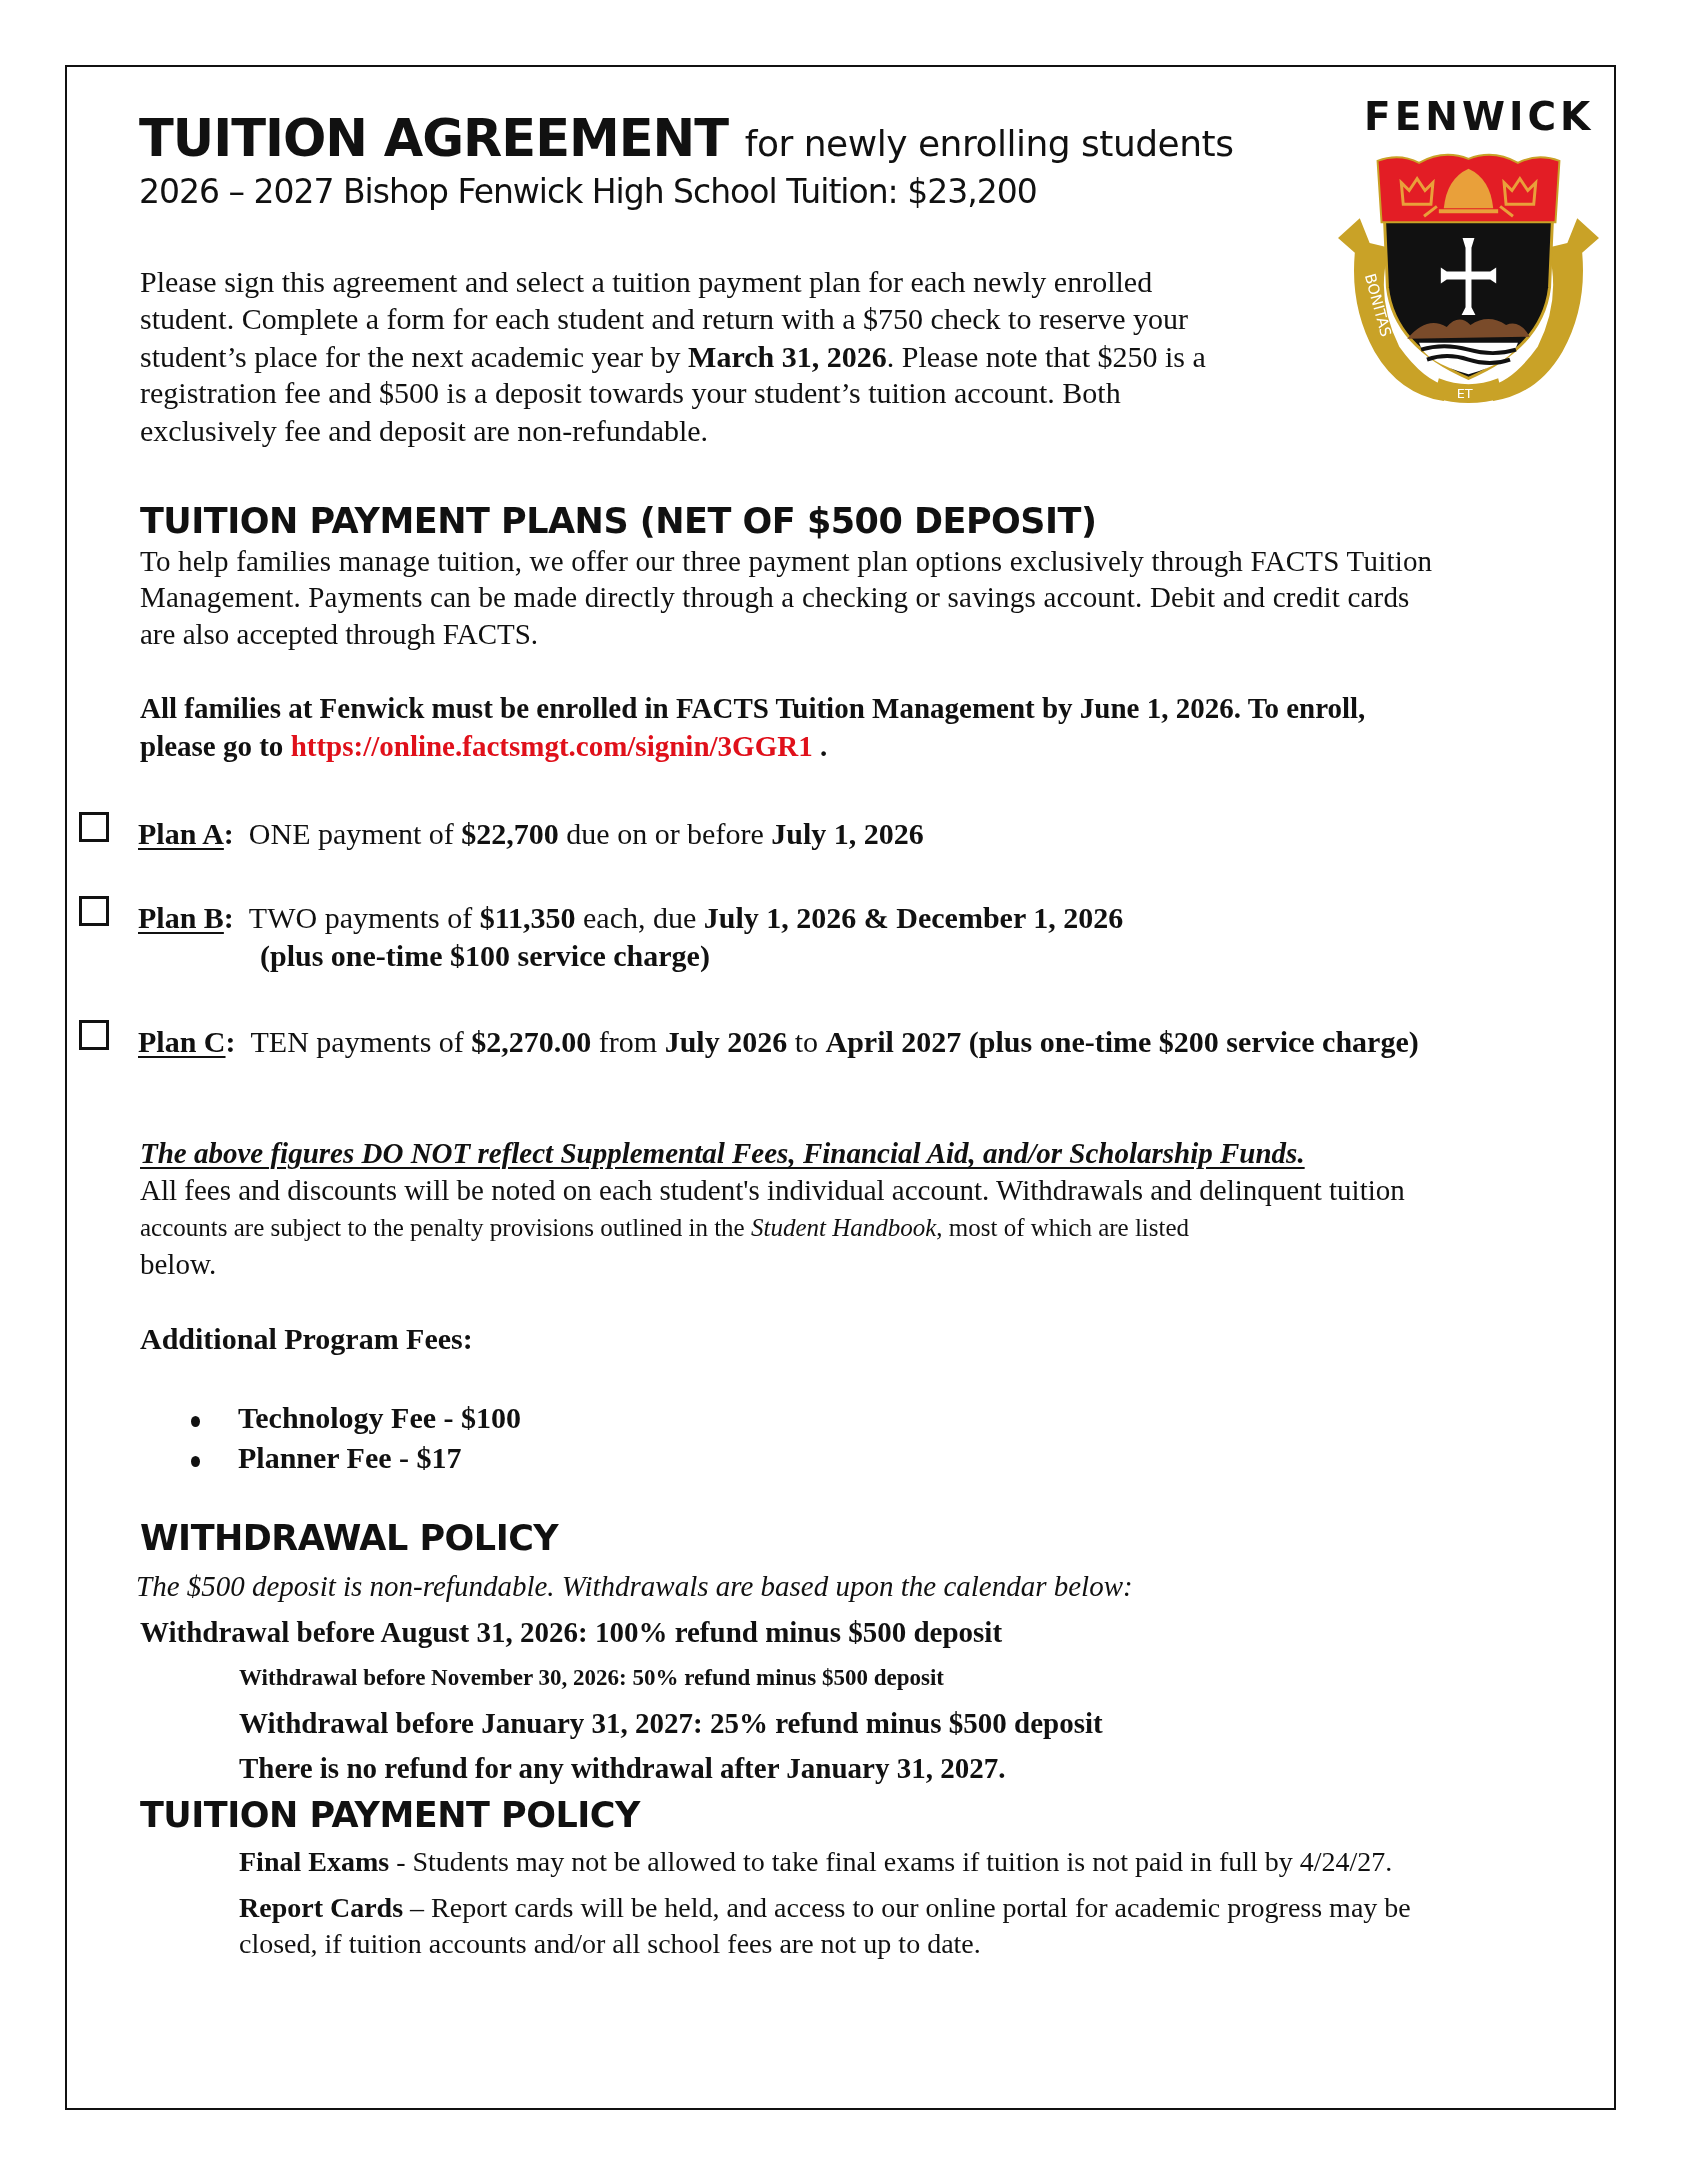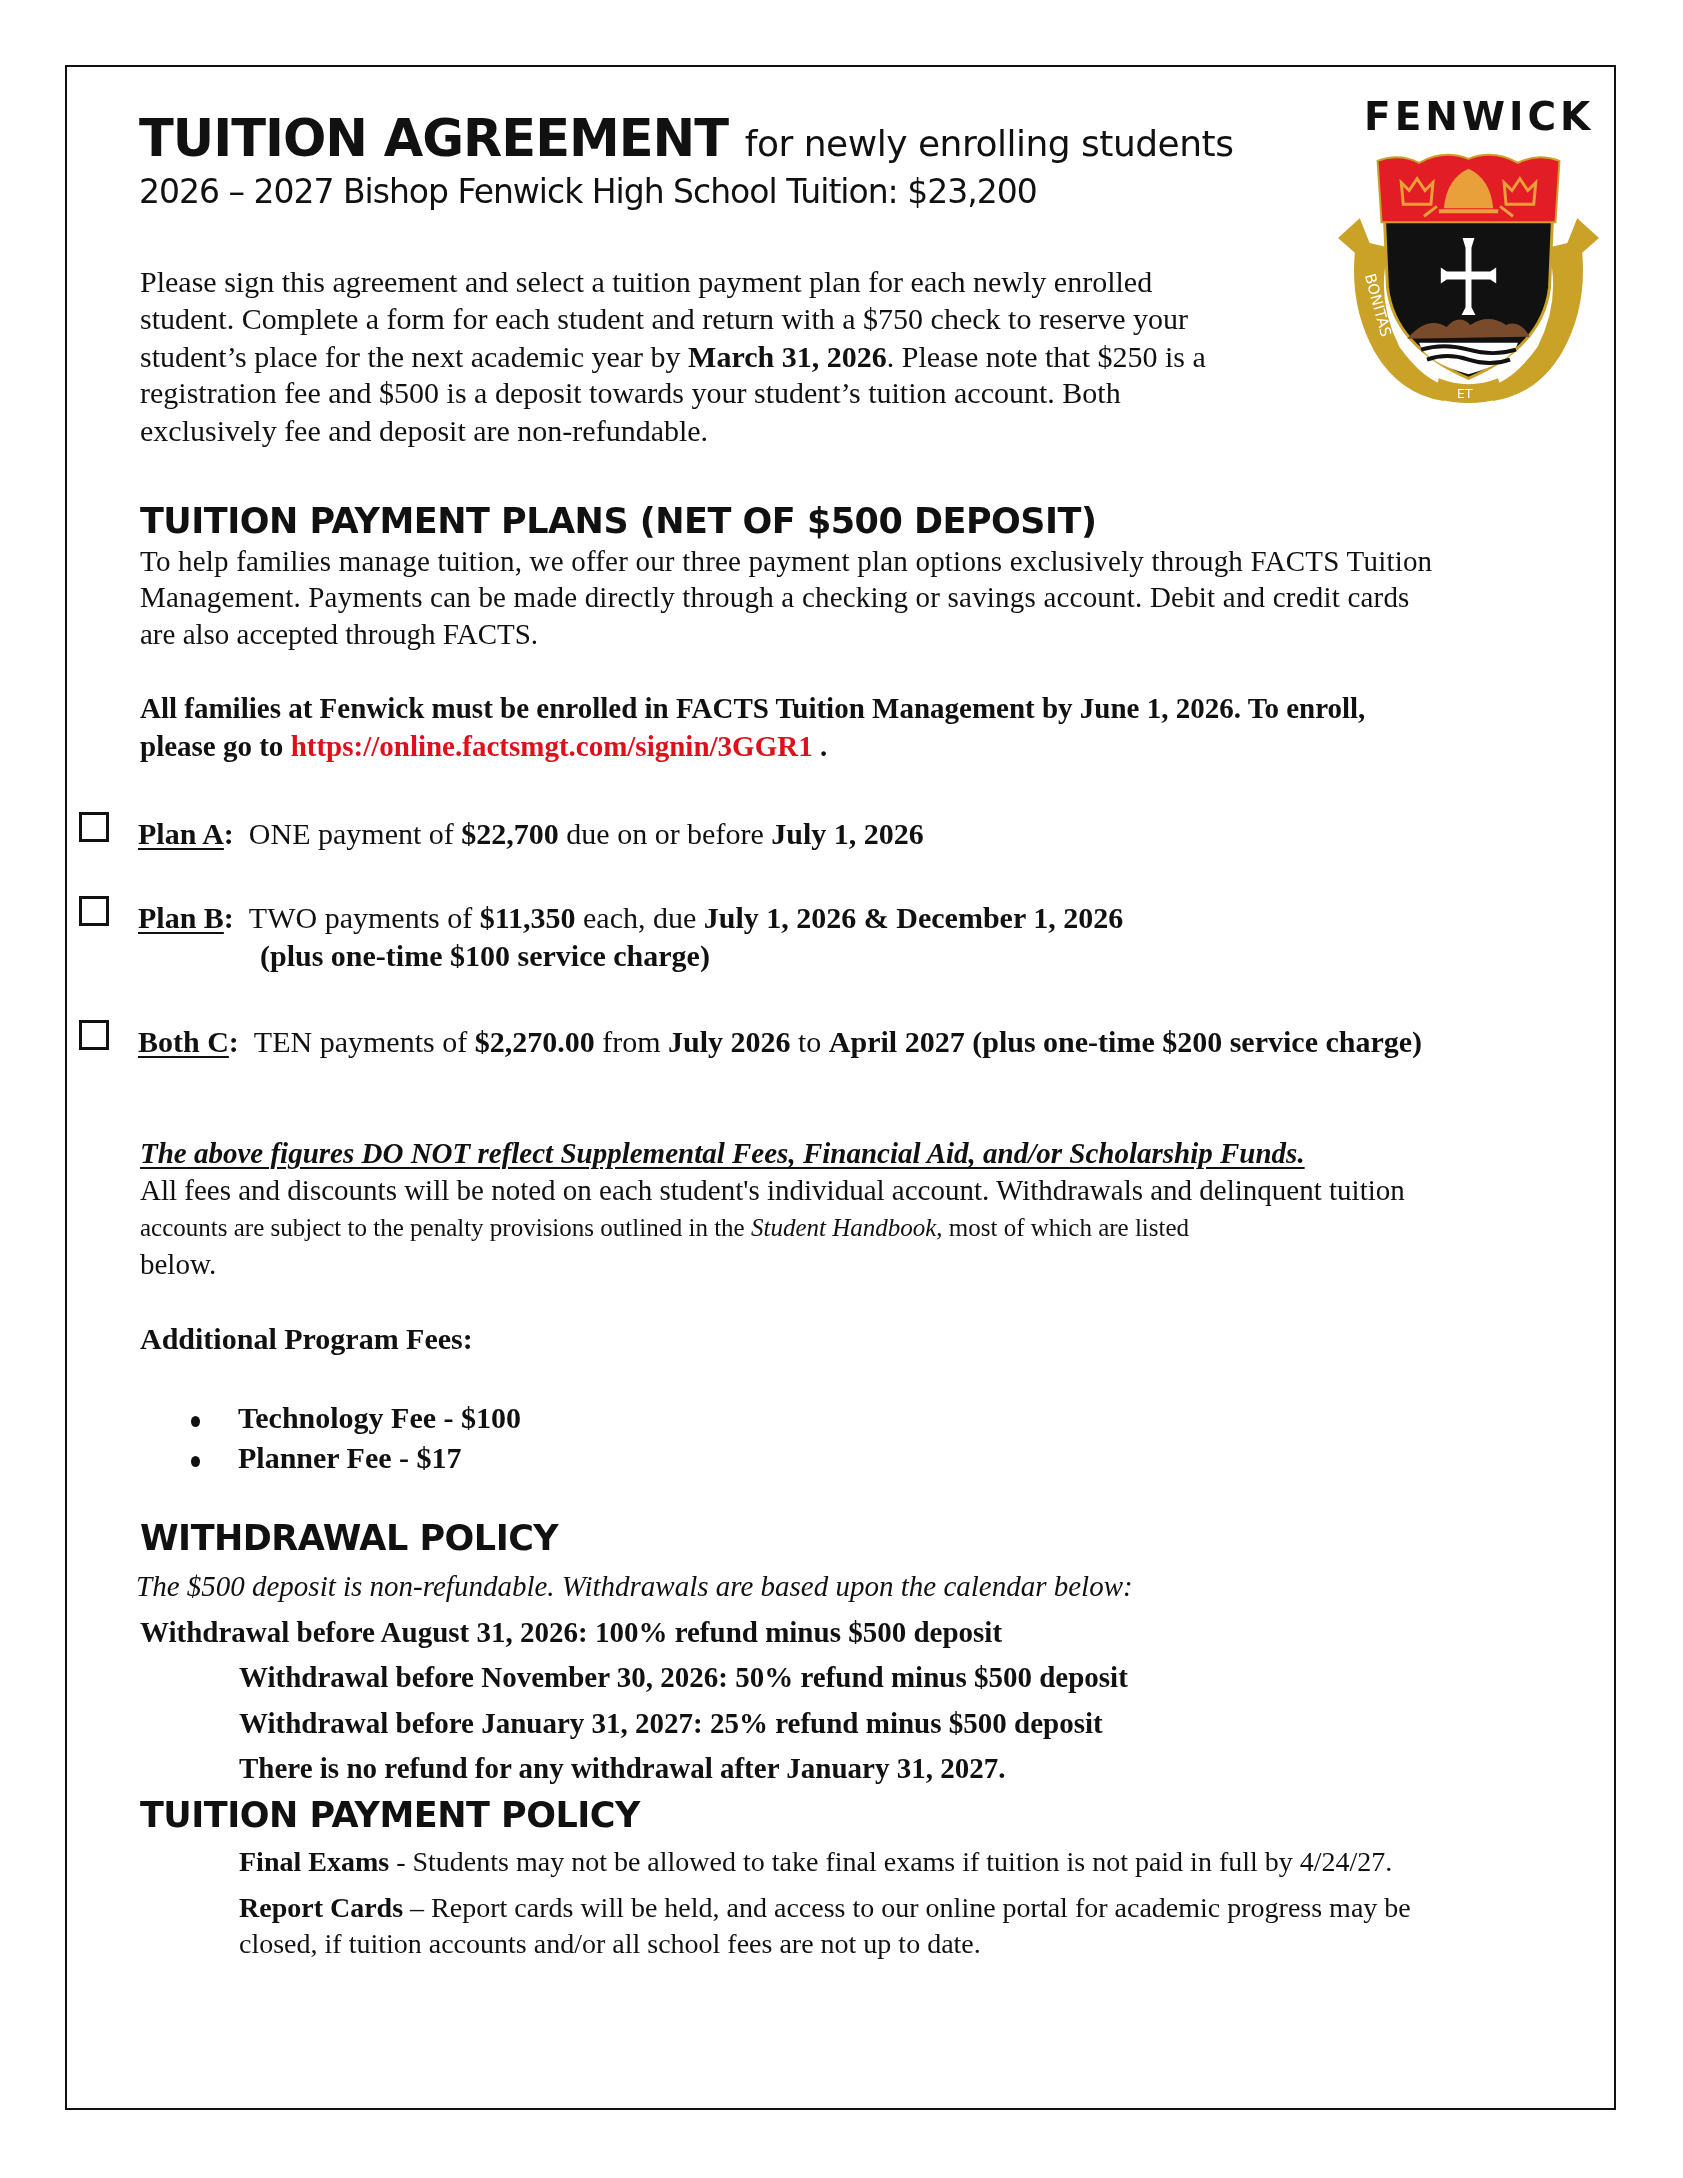--- a/index.html
+++ b/index.html
@@ -88,40 +88,40 @@
 </div>
 
 <div class="checkbox" style="left:79px; top:896px;"></div>
 <div class="abs serif body-line" style="left:138px; top:899px;">
   <b class="u">Plan B</b><b>:</b>&nbsp;&nbsp;<span>TWO</span><span> payments of </span><b>$11,350</b><span> each, due </span><b>July 1, 2026 &amp; December 1, 2026</b>
 </div>
 <div class="abs serif body-line b" style="left:260px; top:937px;">(plus one-time $100 service charge)</div>
 
 <div class="checkbox" style="left:79px; top:1020px;"></div>
 <div class="abs serif body-line" style="left:138px; top:1023px;">
-  <b class="u">Both C</b><b>:</b>&nbsp;&nbsp;<span>TEN</span><span> payments of </span><b>$2,270.00</b><span> from </span><b>July 2026</b><span> to </span><b>April 2027</b><b> (plus one-time $200 service charge)</b>
+  <b class="u">Plan C</b><b>:</b>&nbsp;&nbsp;<span>TEN</span><span> payments of </span><b>$2,270.00</b><span> from </span><b>July 2026</b><span> to </span><b>April 2027</b><b> (plus one-time $200 service charge)</b>
 </div>
 
 <div class="abs serif body-line b u" style="left:140px; top:1135px; font-style:italic; font-size:29px;">The above figures DO NOT reflect Supplemental Fees, Financial Aid, and/or Scholarship Funds.</div>
 <div class="abs serif body-line" style="left:140px; top:1172px; font-size:29px;">All fees and discounts will be noted on each student's individual account. Withdrawals and delinquent tuition</div>
 <div class="abs serif body-line" style="left:140px; top:1209px; font-size:25px;">
   <span>accounts are subject to the penalty provisions outlined in the </span><i>Student Handbook</i><span>, most of which are listed</span>
 </div>
 <div class="abs serif body-line" style="left:140px; top:1246px; font-size:29px;">below.</div>
 
 <div class="abs serif body-line b" style="left:140px; top:1320px;">Additional Program Fees:</div>
 <div class="bullet" style="left:191px; top:1416px;"></div>
 <div class="abs serif body-line b" style="left:238px; top:1399px;">Technology Fee - $100</div>
 <div class="bullet" style="left:191px; top:1456px;"></div>
 <div class="abs serif body-line b" style="left:238px; top:1439px;">Planner Fee - $17</div>
 
 <div class="abs sans h2" style="left:140px; top:1516px;">WITHDRAWAL POLICY</div>
 <div class="abs serif body-line" style="left:136px; top:1568px; font-size:29px;font-style:italic;">The $500 deposit is non-refundable. Withdrawals are based upon the calendar below:</div>
 <div class="abs serif body-line b" style="left:140px; top:1614px; font-size:29px;">Withdrawal before August 31, 2026: 100% refund minus $500 deposit</div>
-<div class="abs serif body-line b" style="left:239px; top:1659px; font-size:29px;text-align:center;">Withdrawal before November 30, 2026: 50% refund minus $500 deposit</div>
+<div class="abs serif body-line b" style="left:239px; top:1659px; font-size:23px;text-align:center;">Withdrawal before November 30, 2026: 50% refund minus $500 deposit</div>
 <div class="abs serif body-line b" style="left:239px; top:1705px; font-size:29px;">Withdrawal before January 31, 2027: 25% refund minus $500 deposit</div>
 <div class="abs serif body-line b" style="left:239px; top:1750px; font-size:29px;">There is no refund for any withdrawal after January 31, 2027.</div>
 
 <div class="abs sans h2" style="left:140px; top:1793px;">TUITION PAYMENT POLICY</div>
 <div class="abs serif body-line" style="left:239px; top:1843px; font-size:28px;">
   <b>Final Exams</b><span> - </span><span>Students may not be allowed to take final exams if tuition is not paid in full by 4/24/27.</span>
 </div>
 <div class="abs serif body-line" style="left:239px; top:1889px; font-size:28px;">
   <b>Report Cards</b><span> – </span><span>Report cards will be held, and access to our online portal for academic progress may be</span>
 </div>

